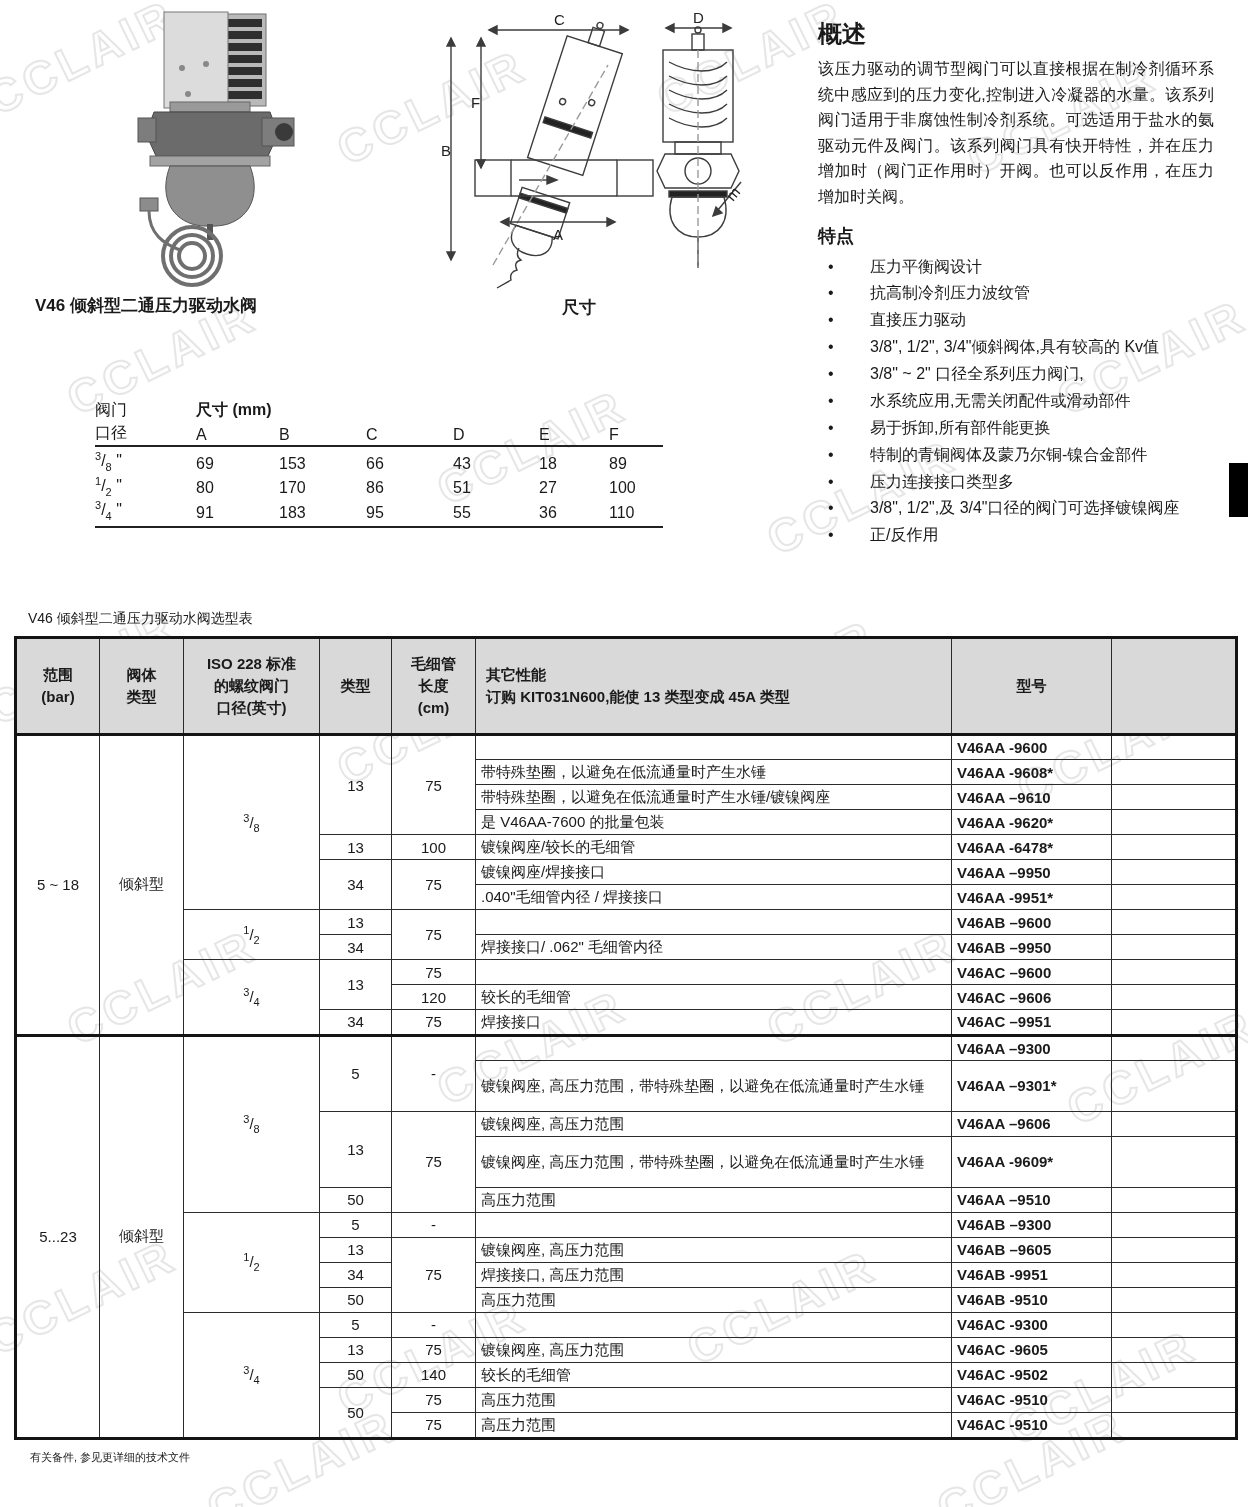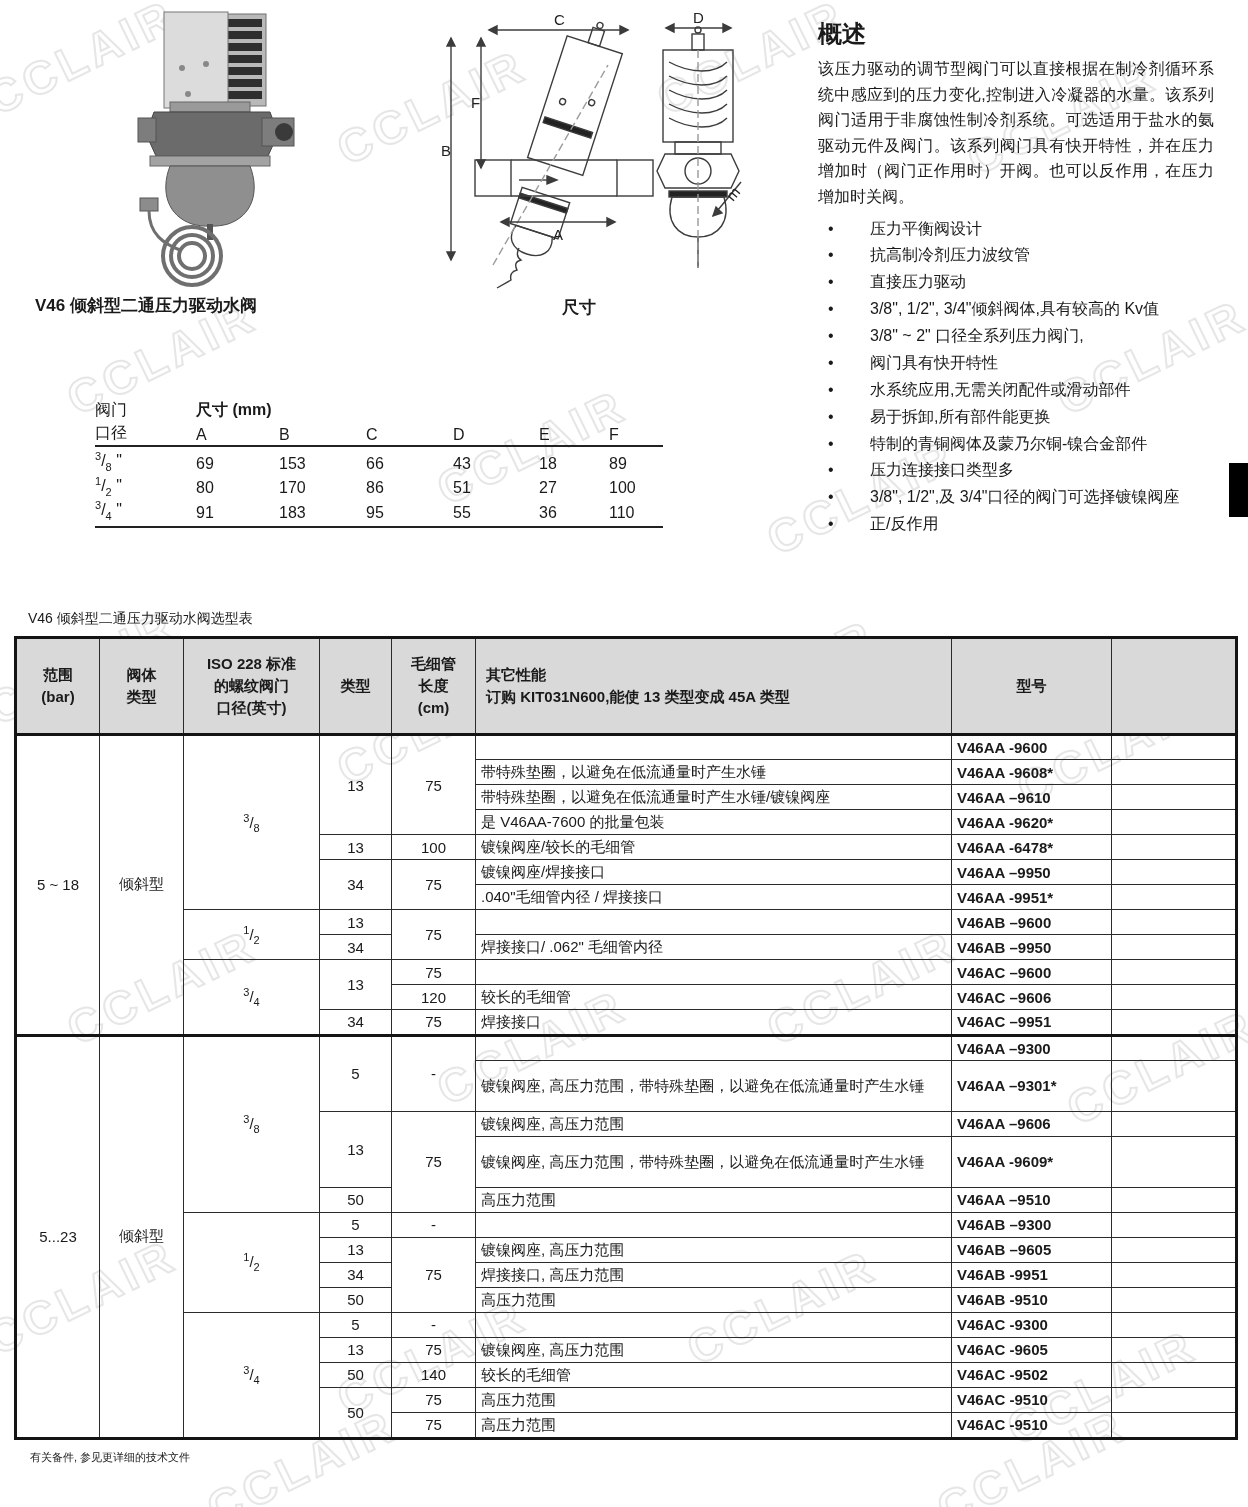--- a/index.html
+++ b/index.html
@@ -188,27 +188,27 @@
         <text x="270" y="13">D</text>
         <text x="310" y="192" transform="rotate(-50 310 192)">m</text>
       </g>
     </svg>
   </div>
   <div class="layer drawing-caption">尺寸</div>
 
   <div class="layer right-col">
     <div class="rc-head">概述</div>
     <p class="rc-body">该压力驱动的调节型阀门可以直接根据在制冷剂循环系统中感应到的压力变化,控制进入冷凝器的水量。该系列阀门适用于非腐蚀性制冷剂系统。可选适用于盐水的氨驱动元件及阀门。该系列阀门具有快开特性，并在压力增加时（阀门正作用时）开阀。也可以反作用，在压力增加时关阀。</p>
+    <div class="feat-head">特点</div>
     <ul class="feats">
       <li>压力平衡阀设计</li>
       <li>抗高制冷剂压力波纹管</li>
       <li>直接压力驱动</li>
       <li>3/8", 1/2", 3/4"倾斜阀体,具有较高的 Kv值</li>
       <li>3/8" ~ 2" 口径全系列压力阀门,</li>
-      <li>阀门具有快开特性</li>
       <li>水系统应用,无需关闭配件或滑动部件</li>
       <li>易于拆卸,所有部件能更换</li>
       <li>特制的青铜阀体及蒙乃尔铜-镍合金部件</li>
       <li>压力连接接口类型多</li>
       <li>3/8", 1/2",及 3/4"口径的阀门可选择镀镍阀座</li>
       <li>正/反作用</li>
     </ul>
   </div>
 
   <div class="layer side-tab"></div>

